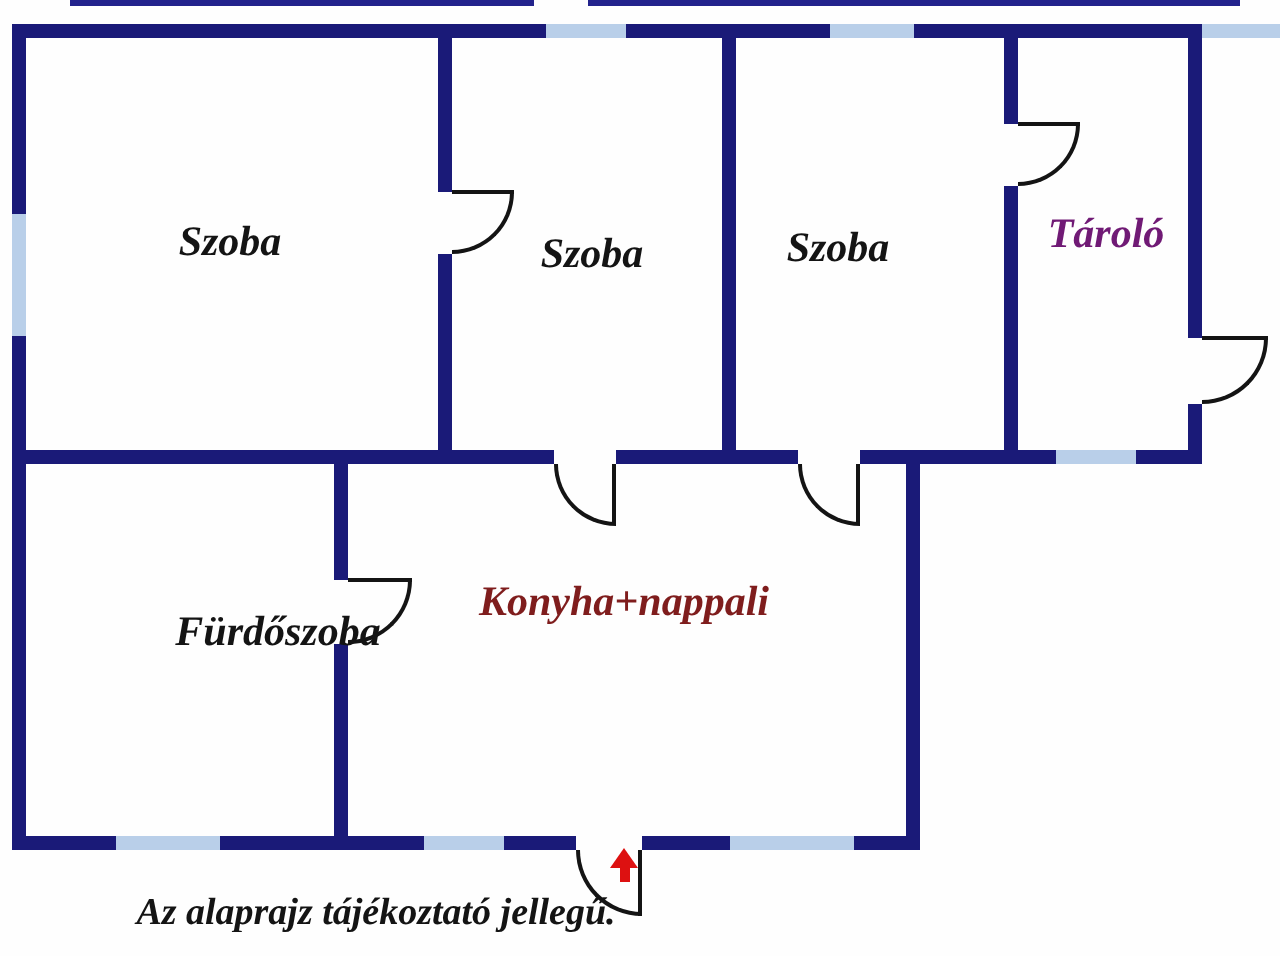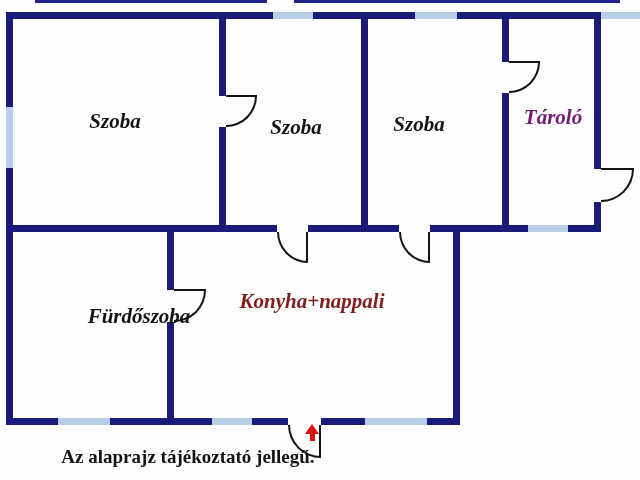--- a/index.html
+++ b/index.html
@@ -10,21 +10,21 @@
   .wall,.window,.artifact,.leaf{position:absolute;}
   .arc{position:absolute;box-sizing:border-box;background:transparent;}
   .arc-tl{border-right:2px solid;border-bottom:2px solid;border-bottom-right-radius:100%;}
   .arc-tr{border-left:2px solid;border-bottom:2px solid;border-bottom-left-radius:100%;}
   .room-label{
     position:absolute;transform:translate(-50%,-50%);
     font-style:italic;font-weight:bold;white-space:nowrap;
   }
   .caption{
     position:absolute;transform:translate(-50%,-50%);
-    font-weight:bold;white-space:nowrap;
+    font-style:italic;font-weight:bold;white-space:nowrap;
   }
   .arrow-head{position:absolute;width:0;height:0;
     border-left:7px solid transparent;border-right:7px solid transparent;}
   .arrow-stem{position:absolute;}
 </style>
 </head>
 <body>
 
 <div id="screen">
   <div id="canvas" style="position:absolute;left:0;top:0;width:640px;height:480px;">

